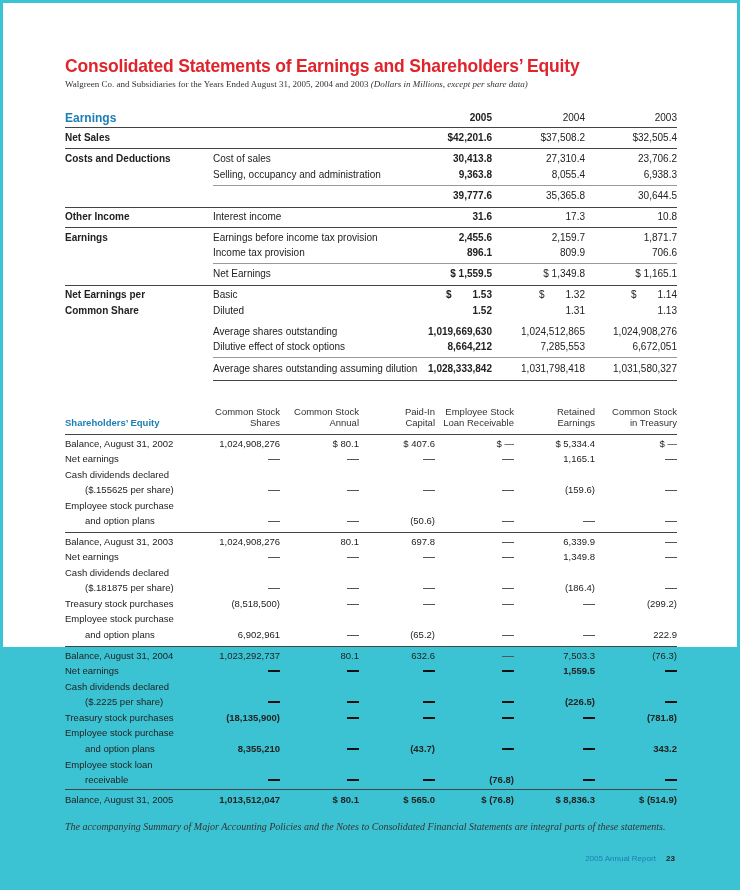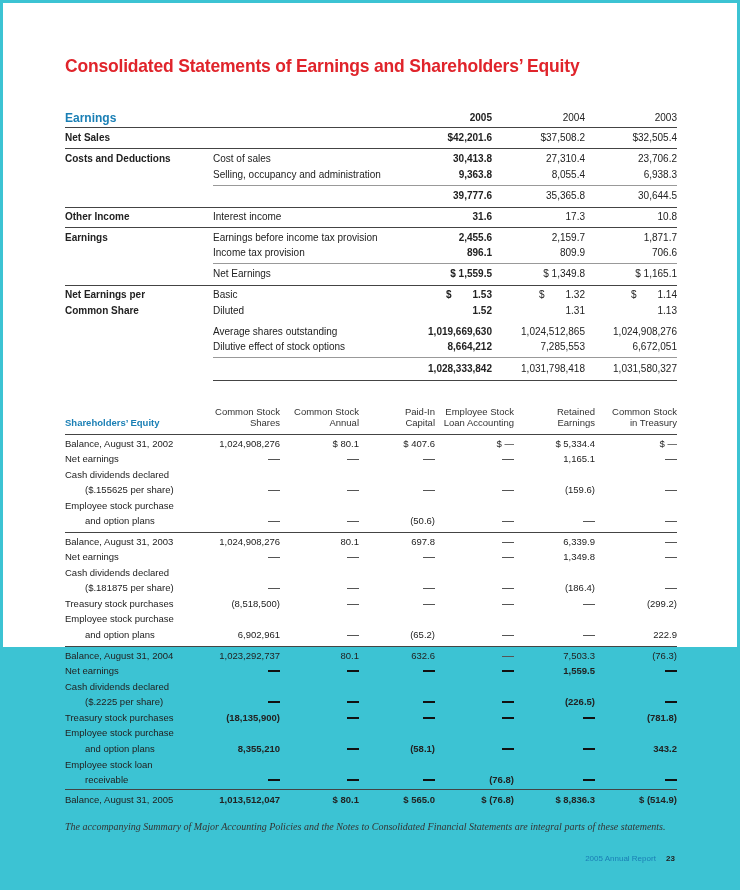--- a/index.html
+++ b/index.html
@@ -50,20 +50,24 @@
   }
   .pagefoot { position: absolute; top: 851px; right: 62px; font-size: 8px; white-space: nowrap; }
   .pagefoot .rep { color: #1a7fb5; margin-right: 8px; }
   .pagefoot .pg { font-weight: bold; color: #222; }
 </style>
 </head>
 <body>
 
 <div class="page">
   <div class="title">Consolidated Statements of Earnings and Shareholders’ Equity</div>
+  <div class="subtitle">
+    <span>Walgreen Co. and Subsidiaries for the Years Ended August 31, 2005, 2004 and 2003</span>
+    <i>(Dollars in Millions, except per share data)</i>
+  </div>
 
   <div class="tbl" style="top:108px;">
     <div class="row" style="top:0;">
       <span class="c hdr-blue" style="left:0;">Earnings</span>
       <span class="c num b e1">2005</span>
       <span class="c num e2">2004</span>
       <span class="c num e3">2003</span>
     </div>
     <div class="hline" style="top:16px; left:0; width:612px;"></div>
 
@@ -151,20 +155,21 @@
       <span class="c num e3">1,024,908,276</span>
     </div>
     <div class="row" style="top:229px;">
       <span class="c sub">Dilutive effect of stock options</span>
       <span class="c num b e1">8,664,212</span>
       <span class="c num e2">7,285,553</span>
       <span class="c num e3">6,672,051</span>
     </div>
     <div class="hline thin" style="top:246px; left:148px; width:464px;"></div>
     <div class="row" style="top:251px;">
+      <span class="c sub">Average shares outstanding assuming dilution</span>
       <span class="c num b e1">1,028,333,842</span>
       <span class="c num e2">1,031,798,418</span>
       <span class="c num e3">1,031,580,327</span>
     </div>
     <div class="hline" style="top:269px; left:148px; width:464px;"></div>
   </div>
 
   <div class="tbl sh" style="top:403px;">
     <div class="row" style="top:0; height:26px;">
       <span class="c hdr-blue" style="left:0; top:10px;">Shareholders’ Equity</span>
@@ -175,21 +180,21 @@
       <div class="c colhead s2">
           <div>Common Stock</div>
           <div>Annual</div>
         </div>
       <div class="c colhead s3">
           <div>Paid-In</div>
           <div>Capital</div>
         </div>
       <div class="c colhead s4">
           <div>Employee Stock</div>
-          <div>Loan Accounting</div>
+          <div>Loan Receivable</div>
         </div>
       <div class="c colhead s5">
           <div>Retained</div>
           <div>Earnings</div>
         </div>
       <div class="c colhead s6">
           <div>Common Stock</div>
           <div>in Treasury</div>
         </div>
     </div>
@@ -363,21 +368,21 @@
           <span class="c num s2 b"></span>
           <span class="c num s3 b"></span>
           <span class="c num s4 b"></span>
           <span class="c num s5 b"></span>
           <span class="c num s6 b"></span>
         </div>
         <div class="row" style="top: 336px;">
           <span class="c" style="left: 20px;">and option plans</span>
           <span class="c num s1 b">8,355,210</span>
           <span class="c num s2 b"><span class="dash bold"></span></span>
-          <span class="c num s3 b">(58.1)</span>
+          <span class="c num s3 b">(43.7)</span>
           <span class="c num s4 b"><span class="dash bold"></span></span>
           <span class="c num s5 b"><span class="dash bold"></span></span>
           <span class="c num s6 b">343.2</span>
         </div>
         <div class="row" style="top: 352px;">
           <span class="c" style="left: 0px;">Employee stock loan</span>
           <span class="c num s1 b"></span>
           <span class="c num s2 b"></span>
           <span class="c num s3 b"></span>
           <span class="c num s4 b"></span>

